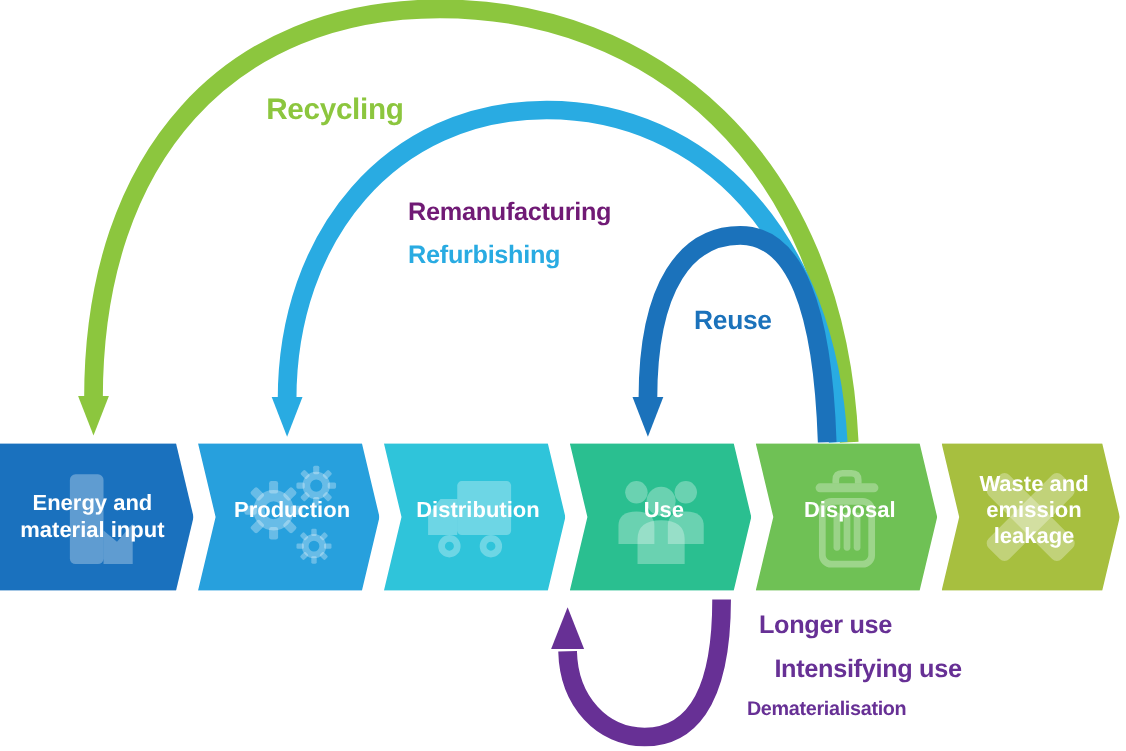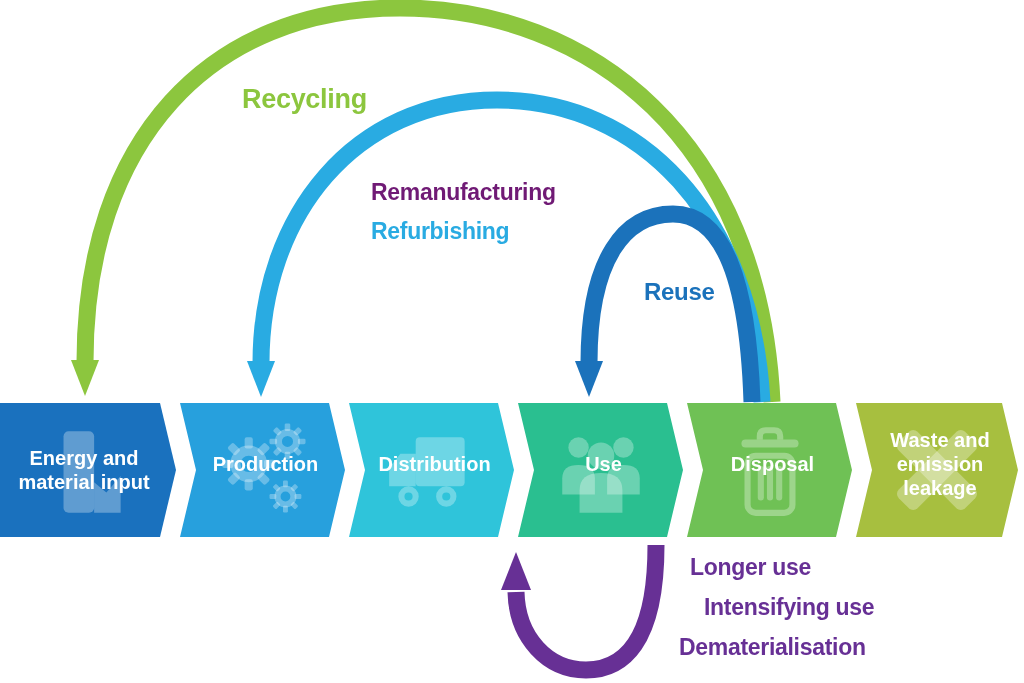--- a/index.html
+++ b/index.html
@@ -8,24 +8,24 @@
     font-family:"Liberation Sans", sans-serif; overflow:hidden;
   }
   .arcs { position:absolute; left:0; top:0; width:1024px; height:683px; }
   .arc { fill:none; stroke-width:17; }
   .arc-label {
     position:absolute; font-weight:bold; letter-spacing:-0.3px; white-space:nowrap;
   }
   .recycling-label        { left:242px; top:84px;  font-size:27px; }
   .remanufacturing-label  { left:371px; top:179px; font-size:23px; }
   .refurbishing-label     { left:371px; top:218px; font-size:23px; }
-  .reuse-label            { left:644px; top:278px; font-size:24px; }
+  .reuse-label            { left:631px; top:278px; font-size:24px; }
   .longer-use-label       { left:690px; top:554px; font-size:23px; }
   .intensifying-label     { left:679px; top:594px; font-size:23px;margin-left:25px; }
-  .dematerialisation-label{ left:679px; top:634px; font-size:23px; }
+  .dematerialisation-label{ left:679px; top:634px; font-size:18px; }
 
   .band {
     position:absolute; left:0; top:403px; width:1018px; height:134px;
     display:flex; gap:4px;
   }
   .seg { position:relative; height:134px; }
   .seg-first {
     flex:0 0 176px;
     clip-path: polygon(0 0, calc(100% - 16px) 0, 100% 50%, calc(100% - 16px) 100%, 0 100%);
   }

